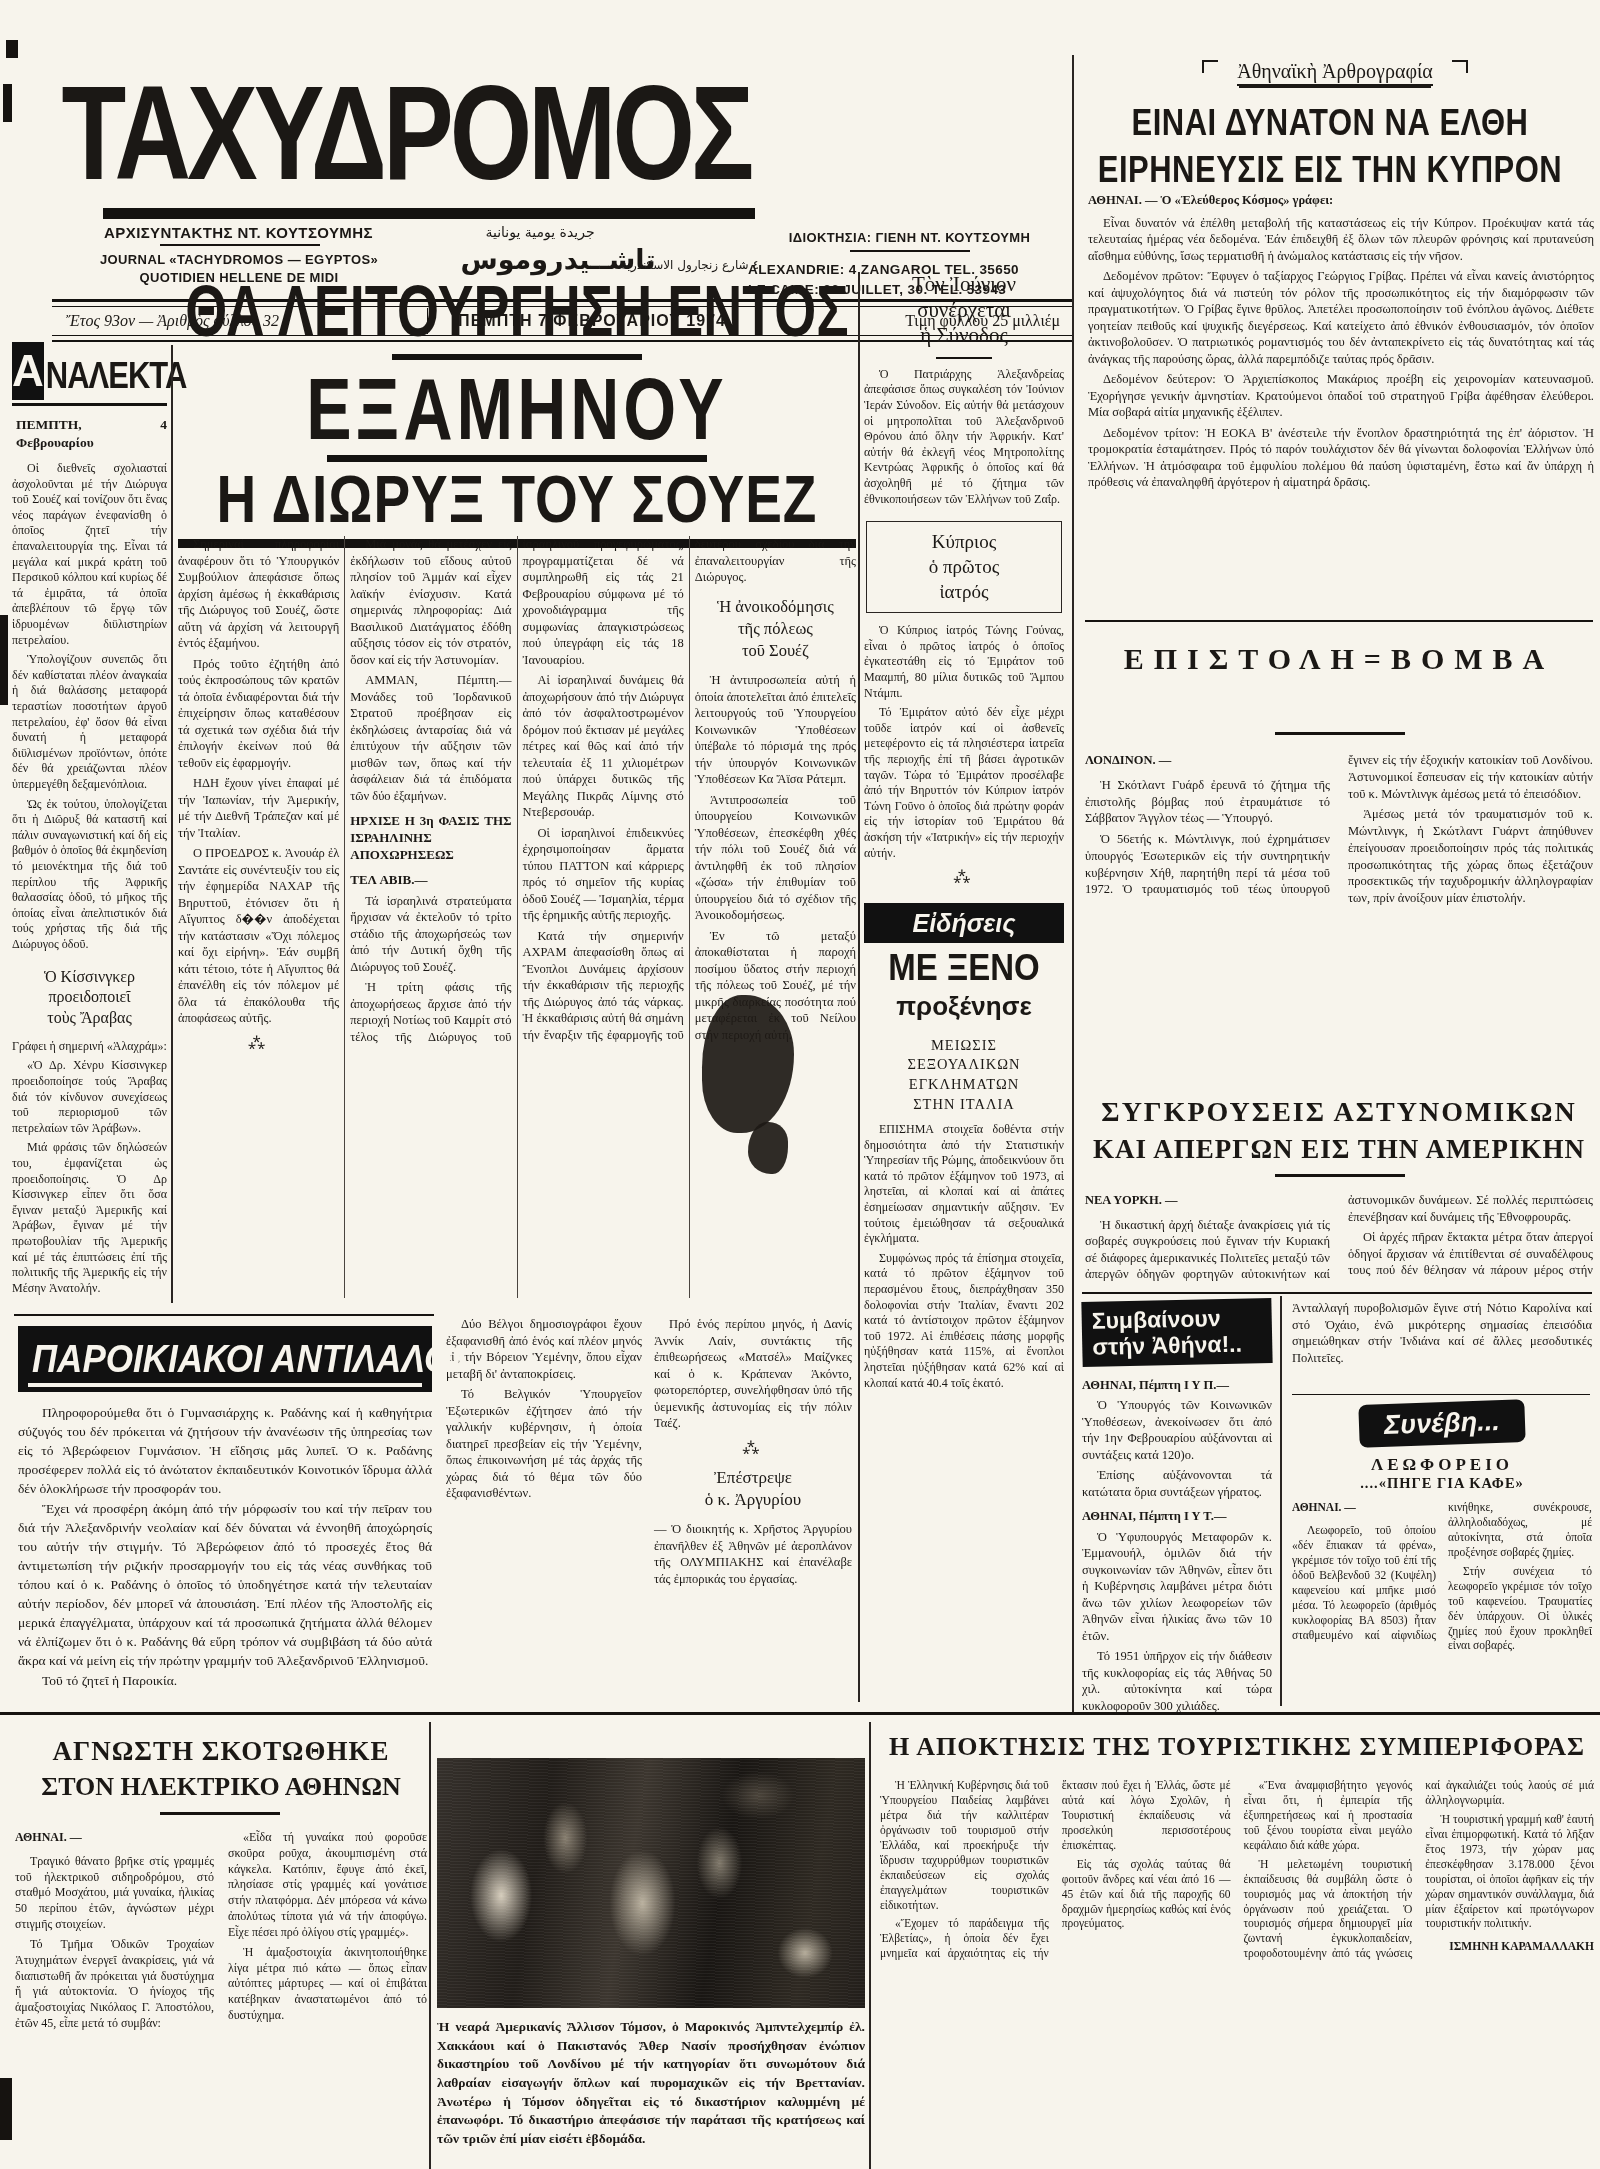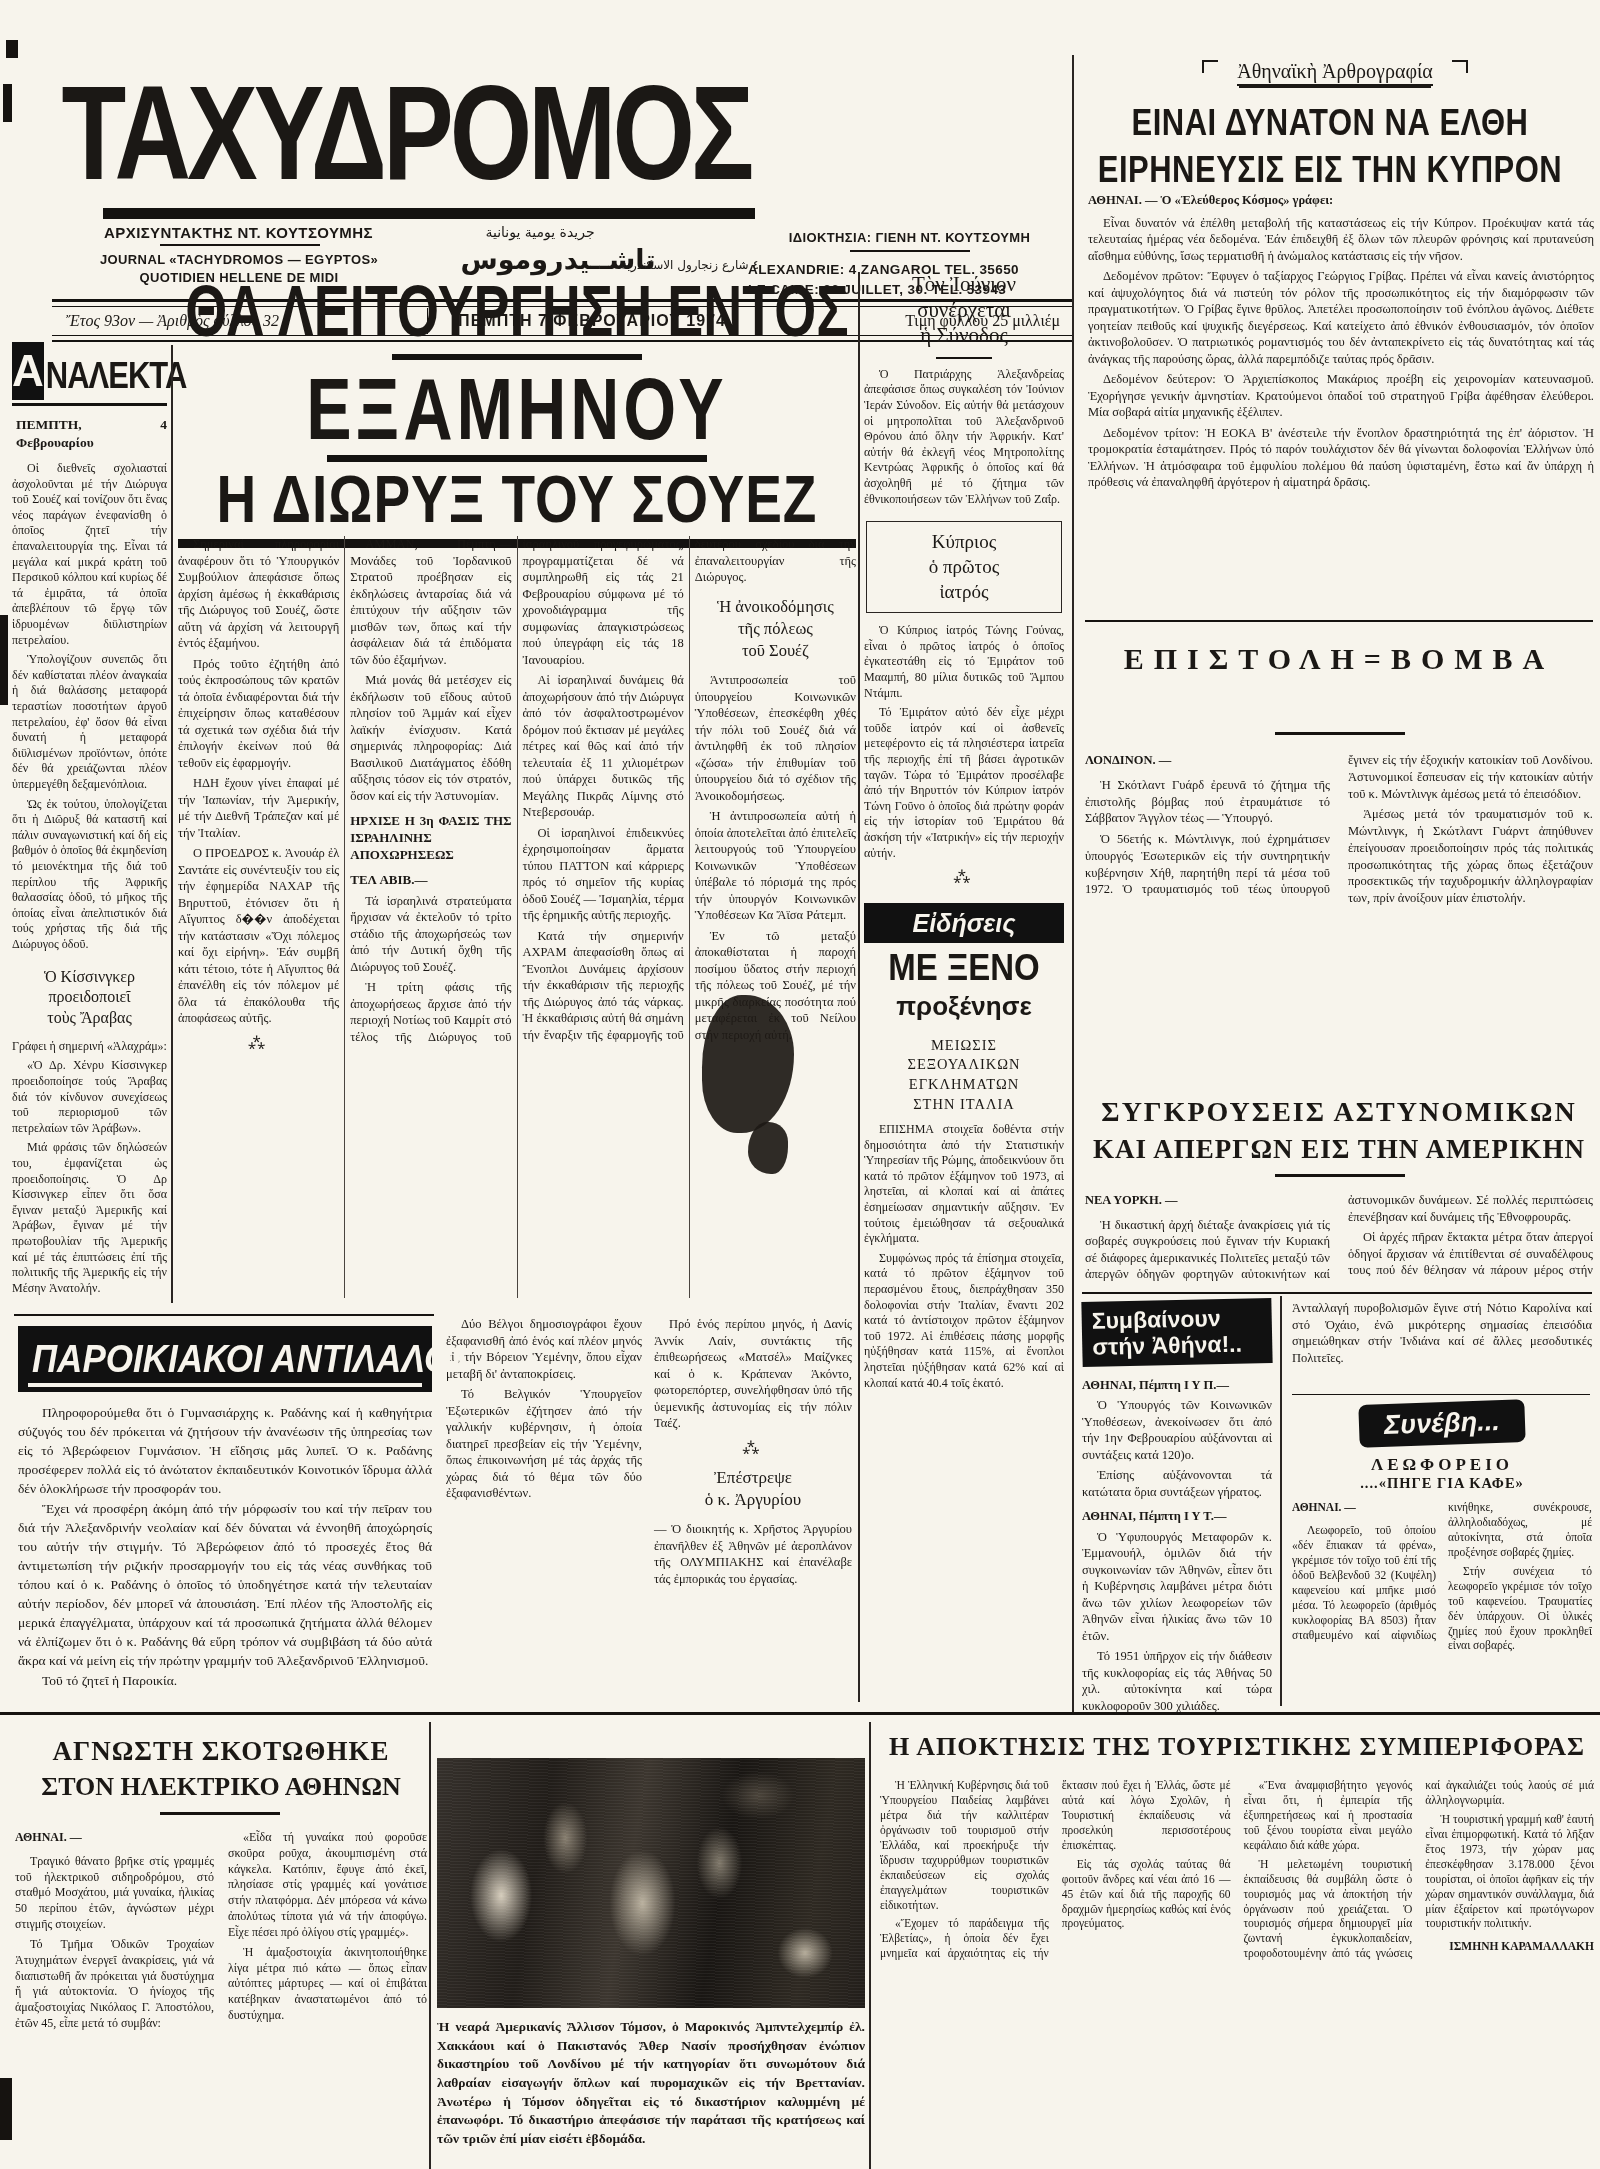--- a/index.html
+++ b/index.html
@@ -238,34 +238,34 @@
       </div>
     <div class="bar3"></div>
   </div>
 
   <div class="abs suez-body just">
     <p>Σημεριναί πληροφορίαι ἀναφέρουν ὅτι τό Ὑπουργικόν Συμβούλιον ἀπεφάσισε ὅπως ἀρχίση ἀμέσως ἡ ἐκκαθάρισις τῆς Διώρυγος τοῦ Σουέζ, ὥστε αὕτη νά ἀρχίση νά λειτουργῆ ἐντός ἑξαμήνου.</p>
     <p>Πρός τοῦτο ἐζητήθη ἀπό τούς ἐκπροσώπους τῶν κρατῶν τά ὁποῖα ἐνδιαφέρονται διά τήν ἐπιχείρησιν ὅπως καταθέσουν τά σχετικά των σχέδια διά τήν ἐπιλογήν ἐκείνων πού θά τεθοῦν εἰς ἐφαρμογήν.</p>
     <p>ΗΔΗ ἔχουν γίνει ἐπαφαί μέ τήν Ἰαπωνίαν, τήν Ἀμερικήν, μέ τήν Διεθνῆ Τράπεζαν καί μέ τήν Ἰταλίαν.</p>
     <p>Ο ΠΡΟΕΔΡΟΣ κ. Ἀνουάρ ἐλ Σαντάτε εἰς συνέντευξίν του εἰς τήν ἐφημερίδα ΝΑΧΑΡ τῆς Βηρυττοῦ, ἐτόνισεν ὅτι ἡ Αἴγυπτος δ��ν ἀποδέχεται τήν κατάστασιν «Ὄχι πόλεμος καί ὄχι εἰρήνη». Ἐάν συμβῆ κάτι τέτοιο, τότε ἡ Αἴγυπτος θά ἐπανέλθη εἰς τόν πόλεμον μέ ὅλα τά ἐπακόλουθα τῆς ἀποφάσεως αὐτῆς.</p>
     <div class="sep">⁂</div>
+    <p>Μιά μονάς θά μετέσχεν εἰς ἐκδήλωσιν τοῦ εἴδους αὐτοῦ πλησίον τοῦ Ἀμμάν καί εἶχεν λαϊκήν ἐνίσχυσιν. Κατά σημερινάς πληροφορίας: Διά Βασιλικοῦ Διατάγματος ἐδόθη αὔξησις τόσον εἰς τόν στρατόν, ὅσον καί εἰς τήν Ἀστυνομίαν.</p>
     <p>ΑΜΜΑΝ, Πέμπτη.— Μονάδες τοῦ Ἰορδανικοῦ Στρατοῦ προέβησαν εἰς ἐκδηλώσεις ἀνταρσίας διά νά ἐπιτύχουν τήν αὔξησιν τῶν μισθῶν των, ὅπως καί τήν ἀσφάλειαν διά τά ἐπιδόματα τῶν δύο ἐξαμήνων.</p>
-    <p>Μιά μονάς θά μετέσχεν εἰς ἐκδήλωσιν τοῦ εἴδους αὐτοῦ πλησίον τοῦ Ἀμμάν καί εἶχεν λαϊκήν ἐνίσχυσιν. Κατά σημερινάς πληροφορίας: Διά Βασιλικοῦ Διατάγματος ἐδόθη αὔξησις τόσον εἰς τόν στρατόν, ὅσον καί εἰς τήν Ἀστυνομίαν.</p>
     <div class="inline-sub">ΗΡΧΙΣΕ Η 3η ΦΑΣΙΣ ΤΗΣ ΙΣΡΑΗΛΙΝΗΣ ΑΠΟΧΩΡΗΣΕΩΣ</div>
     <div class="inline-sub">ΤΕΛ ΑΒΙΒ.—</div>
     <p>Τά ἰσραηλινά στρατεύματα ἤρχισαν νά ἐκτελοῦν τό τρίτο στάδιο τῆς ἀποχωρήσεώς των ἀπό τήν Δυτική ὄχθη τῆς Διώρυγος τοῦ Σουέζ.</p>
     <p>Ἡ τρίτη φάσις τῆς ἀποχωρήσεως ἄρχισε ἀπό τήν περιοχή Νοτίως τοῦ Καμρίτ στό τέλος τῆς Διώρυγος τοῦ ἰσραηλινοῦ προγεφυρώματος, προγραμματίζεται δέ νά συμπληρωθῆ εἰς τάς 21 Φεβρουαρίου σύμφωνα μέ τό χρονοδιάγραμμα τῆς συμφωνίας ἀπαγκιστρώσεως πού ὑπεγράφη εἰς τάς 18 Ἰανουαρίου.</p>
     <p>Αἱ ἰσραηλιναί δυνάμεις θά ἀποχωρήσουν ἀπό τήν Διώρυγα ἀπό τόν ἀσφαλτοστρωμένον δρόμον πού ἔκτισαν μέ μεγάλες πέτρες καί θῶς καί ἀπό τήν τελευταία ἐξ 11 χιλιομέτρων πού ὑπάρχει δυτικῶς τῆς Μεγάλης Πικρᾶς Λίμνης στό Ντεβερσουάρ.</p>
     <p>Οἱ ἰσραηλινοί ἐπιδεικνύες ἐχρησιμοποίησαν ἅρματα τύπου ΠΑΤΤΟΝ καί κάρριερς πρός τό σημεῖον τῆς κυρίας ὁδοῦ Σουέζ — Ἰσμαηλία, τέρμα τῆς ἑρημικῆς αὐτῆς περιοχῆς.</p>
     <p>Κατά τήν σημερινήν ΑΧΡΑΜ ἀπεφασίσθη ὅπως αἱ Ἔνοπλοι Δυνάμεις ἀρχίσουν τήν ἐκκαθάρισιν τῆς περιοχῆς τῆς Διώρυγος ἀπό τάς νάρκας. Ἡ ἐκκαθάρισις αὐτή θά σημάνη τήν ἔναρξιν τῆς ἐφαρμογῆς τοῦ δευτέρου σχεδίου διά τήν ἐπαναλειτουργίαν τῆς Διώρυγος.</p>
     <div class="mid-sub pre">Ἡ ἀνοικοδόμησις
 τῆς πόλεως
 τοῦ Σουέζ</div>
+    <p>Ἡ ἀντιπροσωπεία αὐτή ἡ ὁποία ἀποτελεῖται ἀπό ἐπιτελεῖς λειτουργούς τοῦ Ὑπουργείου Κοινωνικῶν Ὑποθέσεων ὑπέβαλε τό πόρισμά της πρός τήν ὑπουργόν Κοινωνικῶν Ὑποθέσεων Κα Ἄϊσα Ράτεμπ.</p>
     <p>Ἀντιπροσωπεία τοῦ ὑπουργείου Κοινωνικῶν Ὑποθέσεων, ἐπεσκέφθη χθές τήν πόλι τοῦ Σουέζ διά νά ἀντιληφθῆ ἐκ τοῦ πλησίον «ζώσα» τήν ἐπιθυμίαν τοῦ ὑπουργείου διά τό σχέδιον τῆς Ἀνοικοδομήσεως.</p>
-    <p>Ἡ ἀντιπροσωπεία αὐτή ἡ ὁποία ἀποτελεῖται ἀπό ἐπιτελεῖς λειτουργούς τοῦ Ὑπουργείου Κοινωνικῶν Ὑποθέσεων ὑπέβαλε τό πόρισμά της πρός τήν ὑπουργόν Κοινωνικῶν Ὑποθέσεων Κα Ἄϊσα Ράτεμπ.</p>
     <p>Ἐν τῶ μεταξύ ἀποκαθίσταται ἡ παροχή ποσίμου ὕδατος στήν περιοχή τῆς πόλεως τοῦ Σουέζ, μέ τήν μικρῆς διαρκείας ποσότητα πού μεταφέρεται ἐκ τοῦ Νείλου στήν περιοχή αὐτή.</p>
   </div>
 
   <div class="abs blot blot1"></div>
   <div class="abs blot blot2"></div>
 
   <div class="abs contA just">
     <p>Δύο Βέλγοι δημοσιογράφοι ἔχουν ἐξαφανισθῆ ἀπό ἑνός καί πλέον μηνός εἰς τήν Βόρειον Ὑεμένην, ὅπου εἶχαν μεταβῆ δι' ἀνταποκρίσεις.</p>
     <p>Τό Βελγικόν Ὑπουργεῖον Ἐξωτερικῶν ἐζήτησεν ἀπό τήν γαλλικήν κυβέρνησιν, ἡ ὁποία διατηρεῖ πρεσβείαν εἰς τήν Ὑεμένην, ὅπως ἐπικοινωνήση μέ τάς ἀρχάς τῆς χώρας διά τό θέμα τῶν δύο ἐξαφανισθέντων.</p>
   </div>

